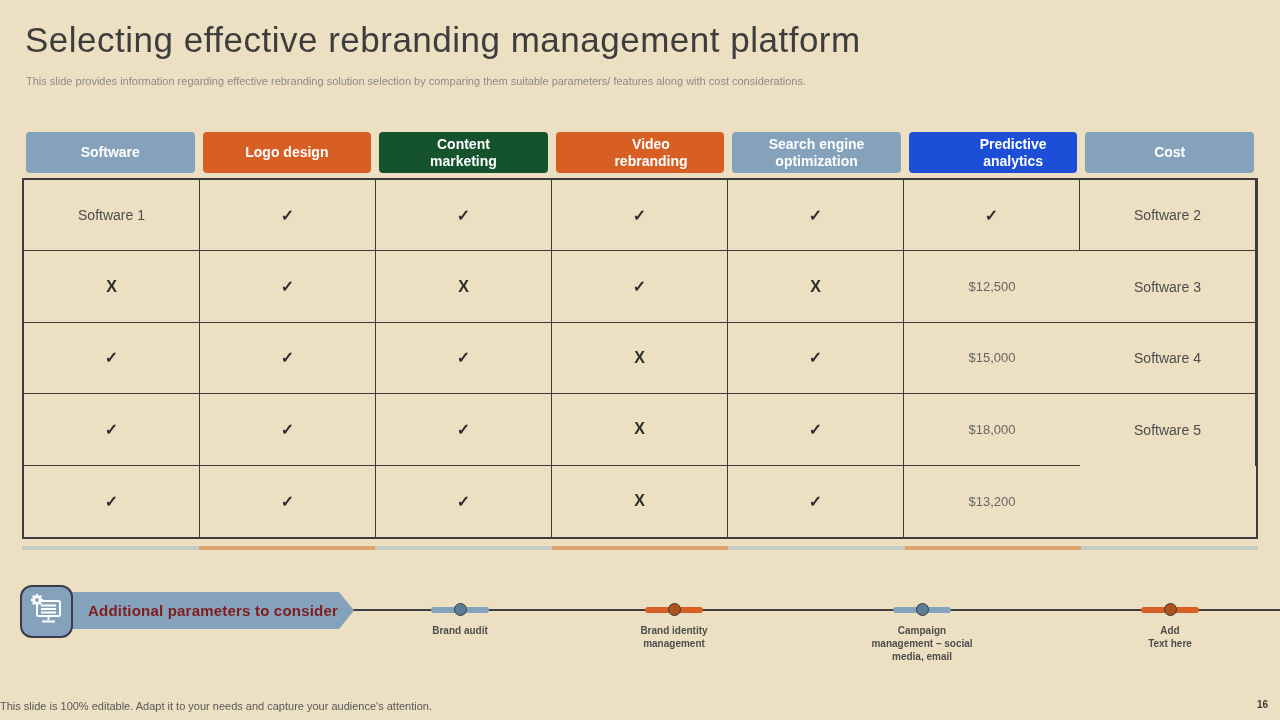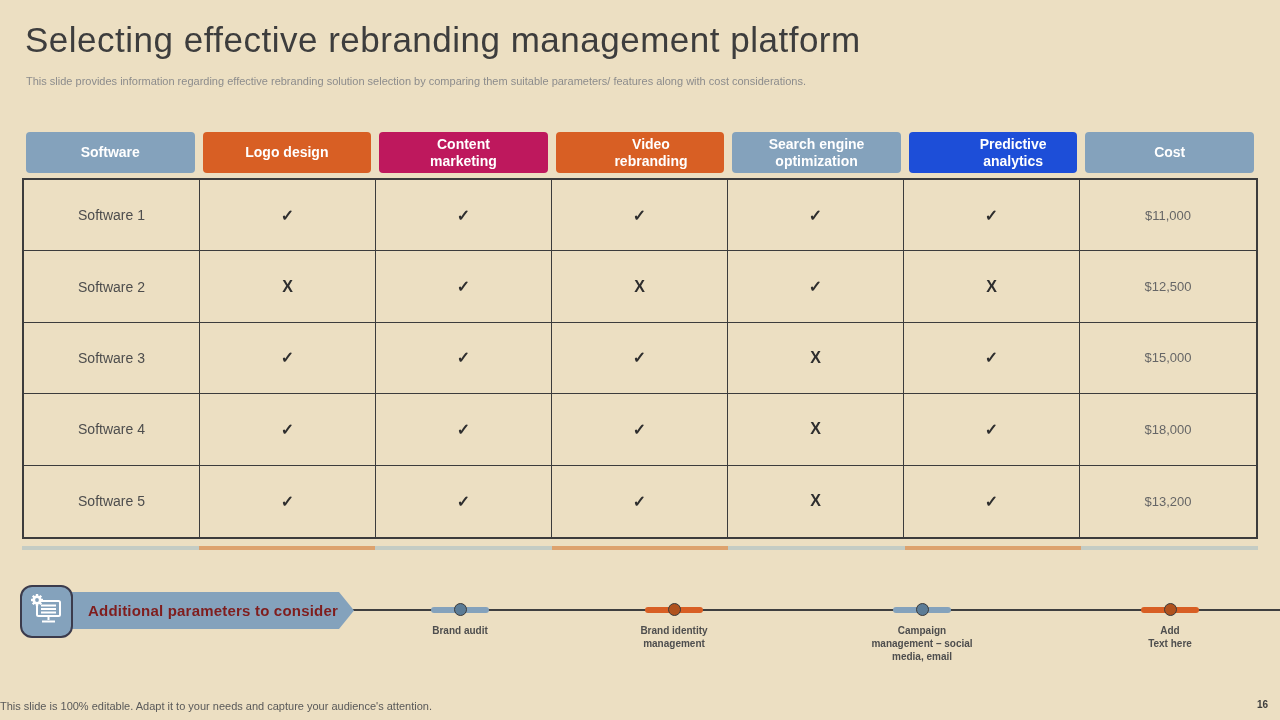--- a/index.html
+++ b/index.html
@@ -90,21 +90,21 @@
   <div class="subtitle">This slide provides information regarding effective rebranding solution selection by comparing them suitable parameters/ features along with cost considerations.</div>
 
   <div class="header-row">
       <div class="header-cell">
         <div class="header-box" style="background: rgb(132, 162, 188);">Software</div>
       </div>
       <div class="header-cell">
         <div class="header-box" style="background: rgb(216, 95, 36);">Logo design</div>
       </div>
       <div class="header-cell">
-        <div class="header-box" style="background: #be185d;">Content
+        <div class="header-box" style="background: #14532d;">Content
 marketing</div>
       </div>
       <div class="header-cell">
         <div class="header-box" style="background: rgb(216, 95, 36); padding-left: 22px;">Video
 rebranding</div>
       </div>
       <div class="header-cell">
         <div class="header-box" style="background: rgb(132, 162, 188);">Search engine
 optimization</div>
       </div>
@@ -117,21 +117,20 @@
       </div>
     </div>
 
   <div class="ctable">
       <div class="t-cell name-cell">Software 1</div>
       <div class="t-cell mark-cell">✓</div>
       <div class="t-cell mark-cell">✓</div>
       <div class="t-cell mark-cell">✓</div>
       <div class="t-cell mark-cell">✓</div>
       <div class="t-cell mark-cell">✓</div>
-      <div class="t-cell cost-cell last-col">$11,000</div>
       <div class="t-cell name-cell">Software 2</div>
       <div class="t-cell mark-cell">X</div>
       <div class="t-cell mark-cell">✓</div>
       <div class="t-cell mark-cell">X</div>
       <div class="t-cell mark-cell">✓</div>
       <div class="t-cell mark-cell">X</div>
       <div class="t-cell cost-cell last-col">$12,500</div>
       <div class="t-cell name-cell">Software 3</div>
       <div class="t-cell mark-cell">✓</div>
       <div class="t-cell mark-cell">✓</div>

